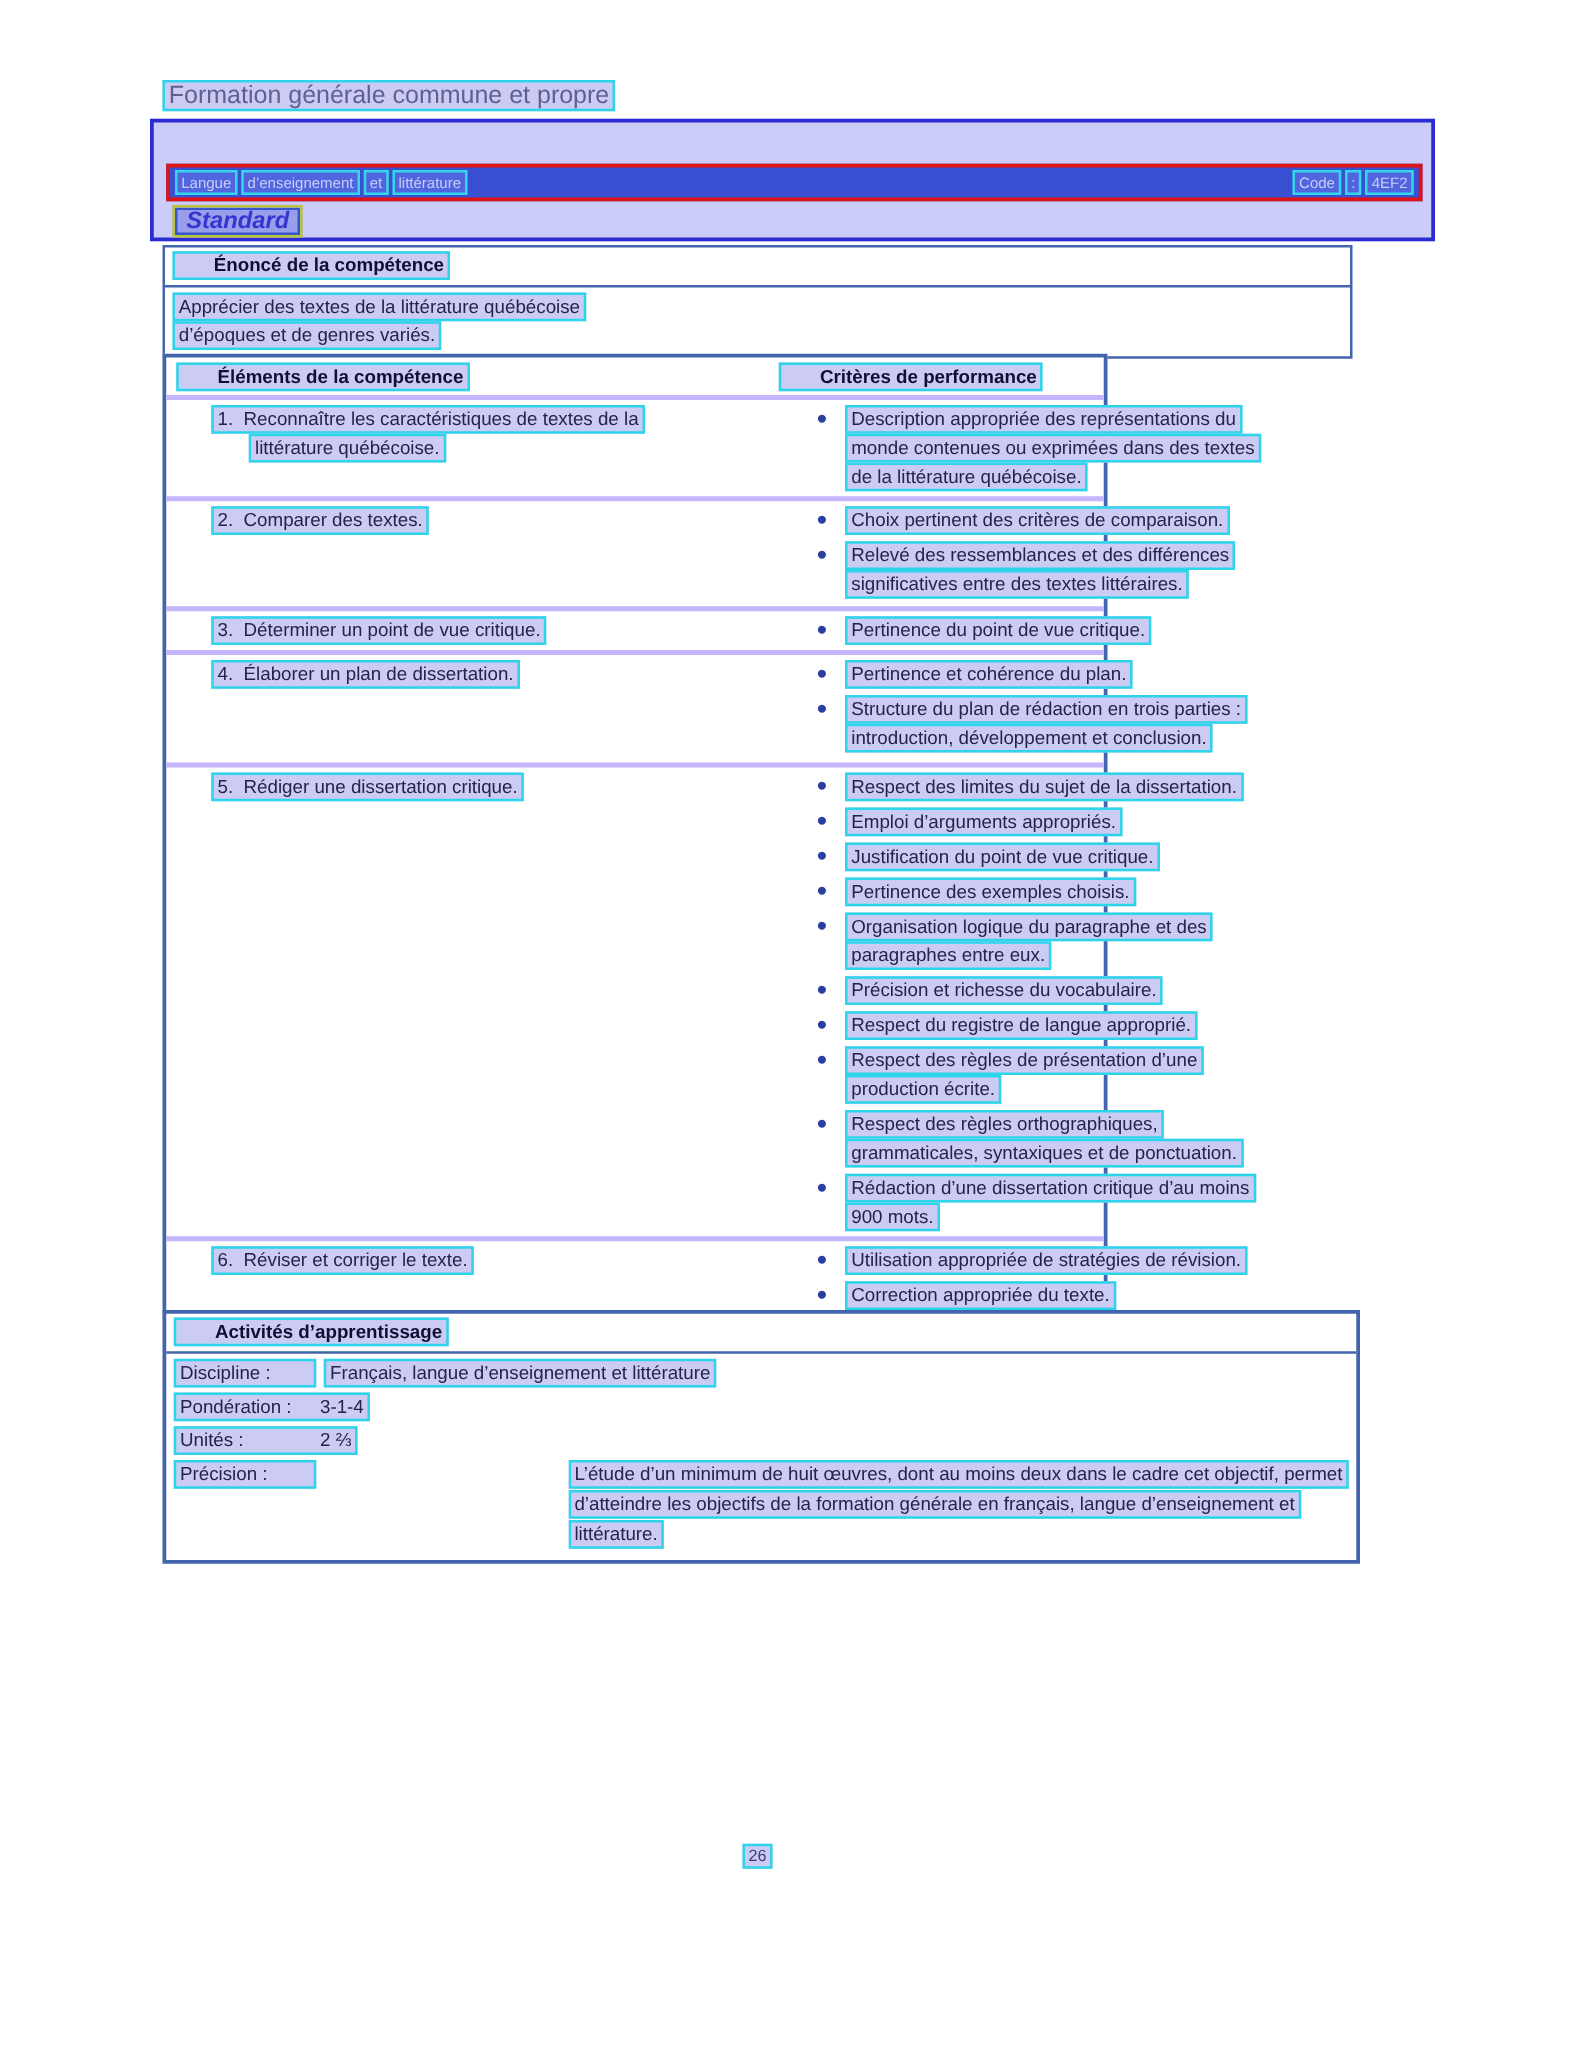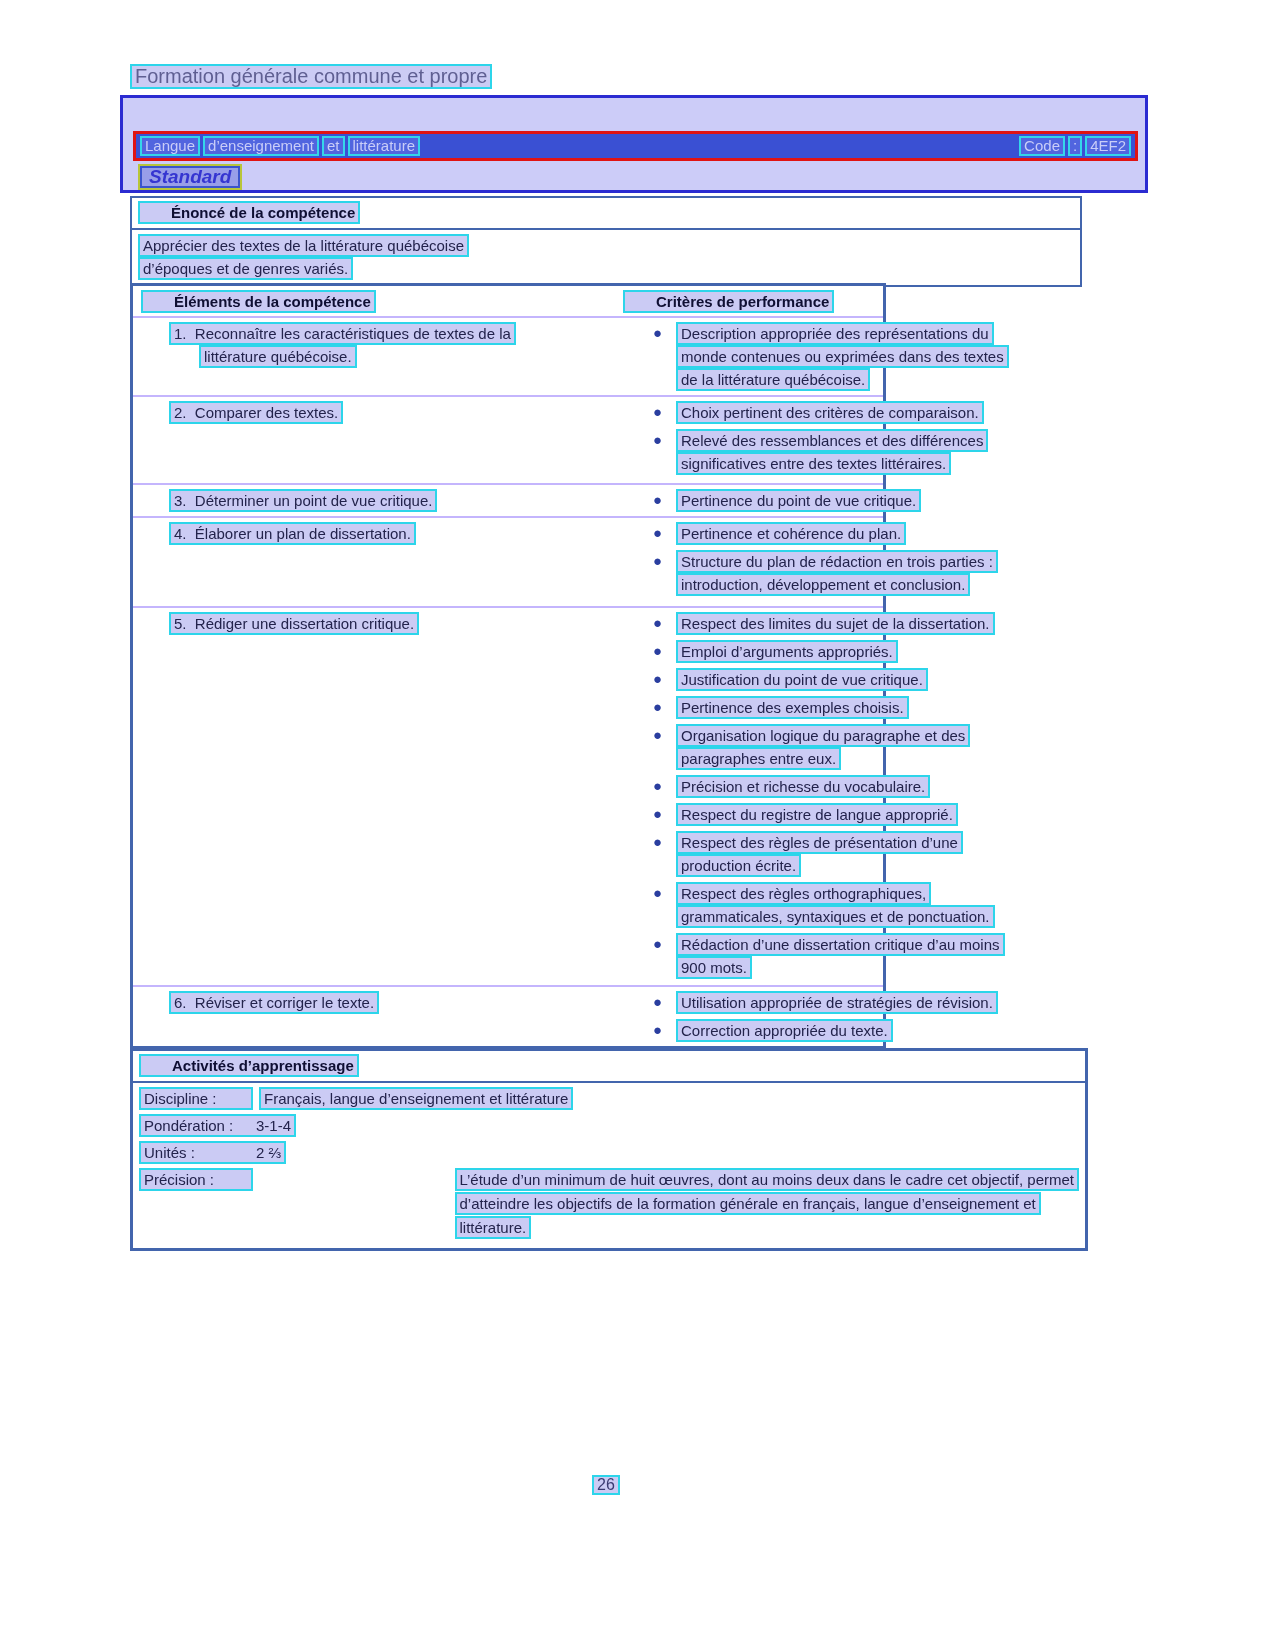--- a/index.html
+++ b/index.html
@@ -16,62 +16,62 @@
   .top-title-wrap{position:absolute;left:130px;top:64px;z-index:3;}
   .top-title{font-size:20px;color:#5f5f92;line-height:21px;}
 
   
   .header-box{position:absolute;left:120px;top:95px;width:1022px;height:92px;
               background:#ccccf8;border:3px solid #2b2bd1;}
   .red-bar{position:absolute;left:10px;right:7px;top:33px;height:24px;
            background:#3a50d3;border:3px solid #e01313;
            display:flex;align-items:center;justify-content:space-between;padding:0 4px;}
   .wbox{display:inline-block;border:2px solid #35d6e9;background:rgba(125,140,245,0.35);
-        color:#c9cdf8;font-size:15px;line-height:16px;padding:0 3px;margin:0 3px 0 0;white-space:pre;}
+        color:#c9cdf8;font-size:12px;line-height:16px;padding:0 3px;margin:0 3px 0 0;white-space:pre;}
   .red-bar-right .wbox{margin:0 0 0 3px;}
   .obj-row{position:absolute;left:15px;top:66px;height:26px;display:flex;align-items:stretch;}
   .obj-bar{width:514px;background:#a2a7ec;border-top:2px solid #17cfe9;border-bottom:2px solid #17cfe9;
            display:flex;align-items:center;box-sizing:border-box;}
   .ysword{font-size:19px;font-weight:bold;font-style:italic;color:#3535d1;
           border:2px solid #b9c53a;background:#989ee9;display:flex;align-items:center;
           padding:0 9px;white-space:pre;}
   .obj-word{margin:-2px 0 -2px 2px;align-self:stretch;}
   .std-word{box-shadow:inset 0 0 0 2px #3a54cd;}
 
   
   .tbl{position:absolute;left:130px;background:#ffffff;box-sizing:border-box;}
   .enonce{top:196px;width:952px;border:2px solid #4365ad;}
   .comp{top:283px;width:756px;border:3px solid #4365ad;}
   .act{top:1048px;width:958px;border:3px solid #4365ad;}
   .tbl-h{padding:3px 6px;min-height:24px;border-bottom:2px solid #4365ad;}
   .tbl-b{padding:4px 6px 5px 6px;}
 
   
   .row{display:grid;grid-template-columns:482px 1fr;padding:4px 8px;box-sizing:border-box;}
-  .row + .row{border-top:2px solid #c4b5fd;padding-left:36px;}
+  .row + .row{border-top:4px solid #c4b5fd;padding-left:36px;}
   .row.head{min-height:30px;padding:4px 8px 2px 8px;}
   .rh1{min-height:77px;} .rh2{min-height:88px;} .rh3{min-height:30px;}
   .rh4{min-height:90px;} .rh5{min-height:379px;} .rh6{min-height:61px;}
   .indent{margin-left:30px;}
   .crit-item{position:relative;padding-left:25px;}
   .crit-item + .crit-item{margin-top:5px;}
   .bullet{position:absolute;left:2px;top:0;height:23px;line-height:21px;
           color:#2a3e9f;font-size:15px;}
 
   
   .act-row{margin:0 0 3px 0;height:24px;}
   .act-row.multi{height:auto;}
   .lab{width:104px;}
   .combo .lab-in{display:inline-block;width:112px;}
   .val-lines{display:inline-block;vertical-align:top;}
   .prec-wrap{display:flex;align-items:flex-start;justify-content:space-between;}
   .prec-lines .tline{height:24px;}
 
   .page-number-wrap{position:absolute;left:130px;top:1475px;width:952px;text-align:center;}
-  .pagenum{font-size:16px;line-height:16px;color:#3b3b72;}
+  .pagenum{font-size:13px;line-height:16px;color:#3b3b72;}
 </style>
 </head>
 <body>
 
 <div class="page">
 
   <div class="top-title-wrap">
     <span class="hl top-title">Formation générale commune et propre</span>
   </div>
 

